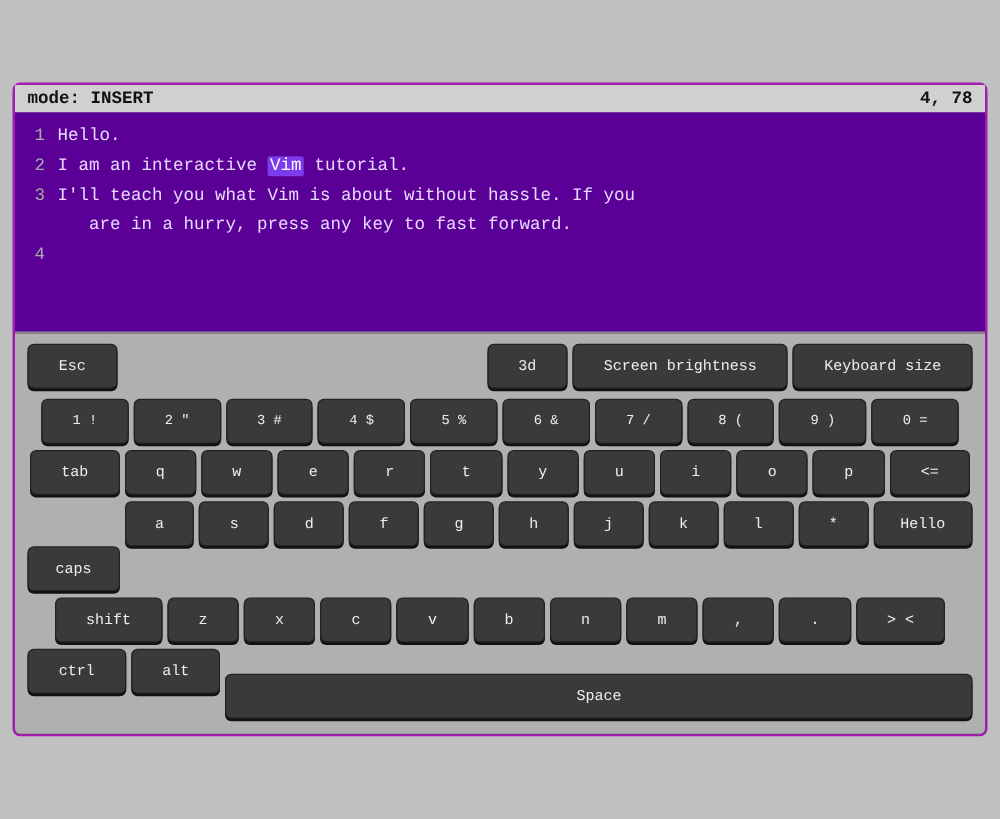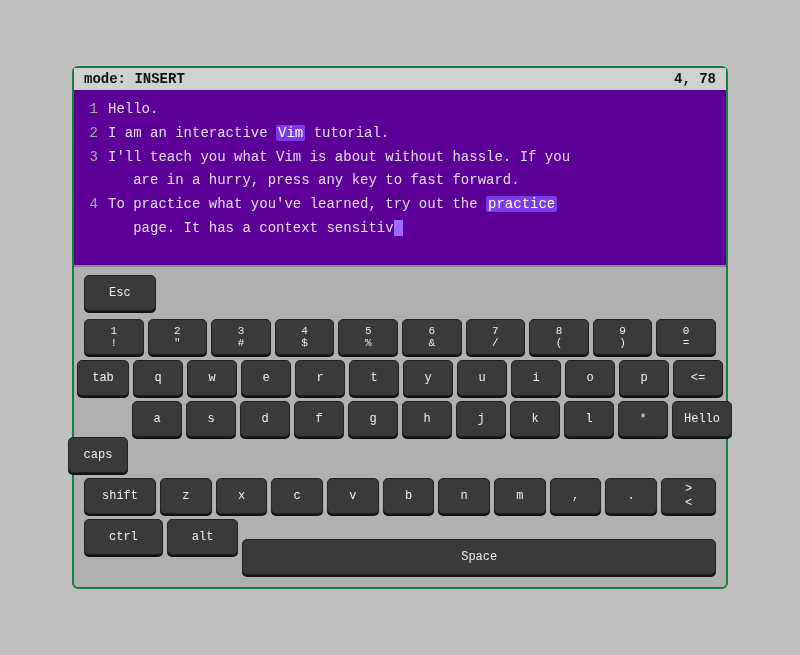--- a/index.html
+++ b/index.html
@@ -9,23 +9,23 @@
       background: #c0c0c0;
       font-family: 'Courier New', Courier, monospace;
       overflow: hidden;
       display: flex;
       flex-direction: column;
       align-items: center;
       justify-content: center;
     }
 
     .main-container {
-      width: 656px;
+      width: 780px;
       background: #15803d;
-      border: 2px solid #15803d;
+      border: 2px solid #a21caf;
       border-radius: 6px;
     }
 
     
     .editor-area {
       background: #5b0096;
       color: #e0d0ff;
       padding: 0;
       border-bottom: 2px solid #888;
     }
@@ -177,29 +177,33 @@
         <span class="line-text">I am an interactive <span class="highlight-vim">Vim</span> tutorial.</span>
       </div>
 
       <div class="line">
         <span class="line-num">3</span>
         <span class="line-text">I'll teach you what Vim is about without hassle. If you<br>&nbsp;&nbsp;&nbsp;are in a hurry, press any key to fast forward.</span>
       </div>
 
       <div class="line">
         <span class="line-num">4</span>
-        <span class="line-text">To practice what you've learned, try out the <span class="highlight-practice">practice</span><br>&nbsp;&nbsp;&nbsp;page. It has a context sensitiv<span class="cursor">&nbsp;</span></span>
       </div>
     </div>
   </div>
 
   <div class="keyboard-area">
 
     <div class="keyboard-top-row">
       <button class="key key-esc">Esc</button>
+      <div class="keyboard-top-right">
+        <button class="key key-3d">3d</button>
+        <button class="key key-screen-brightness">Screen brightness</button>
+        <button class="key key-keyboard-size">Keyboard size</button>
+      </div>
     </div>
 
     <div class="keyboard-rows">
 
       <div class="keyboard-row">
         <button class="key key-number">1 !</button>
         <button class="key key-number">2 "</button>
         <button class="key key-number">3 #</button>
         <button class="key key-number">4 $</button>
         <button class="key key-number">5 %</button>

